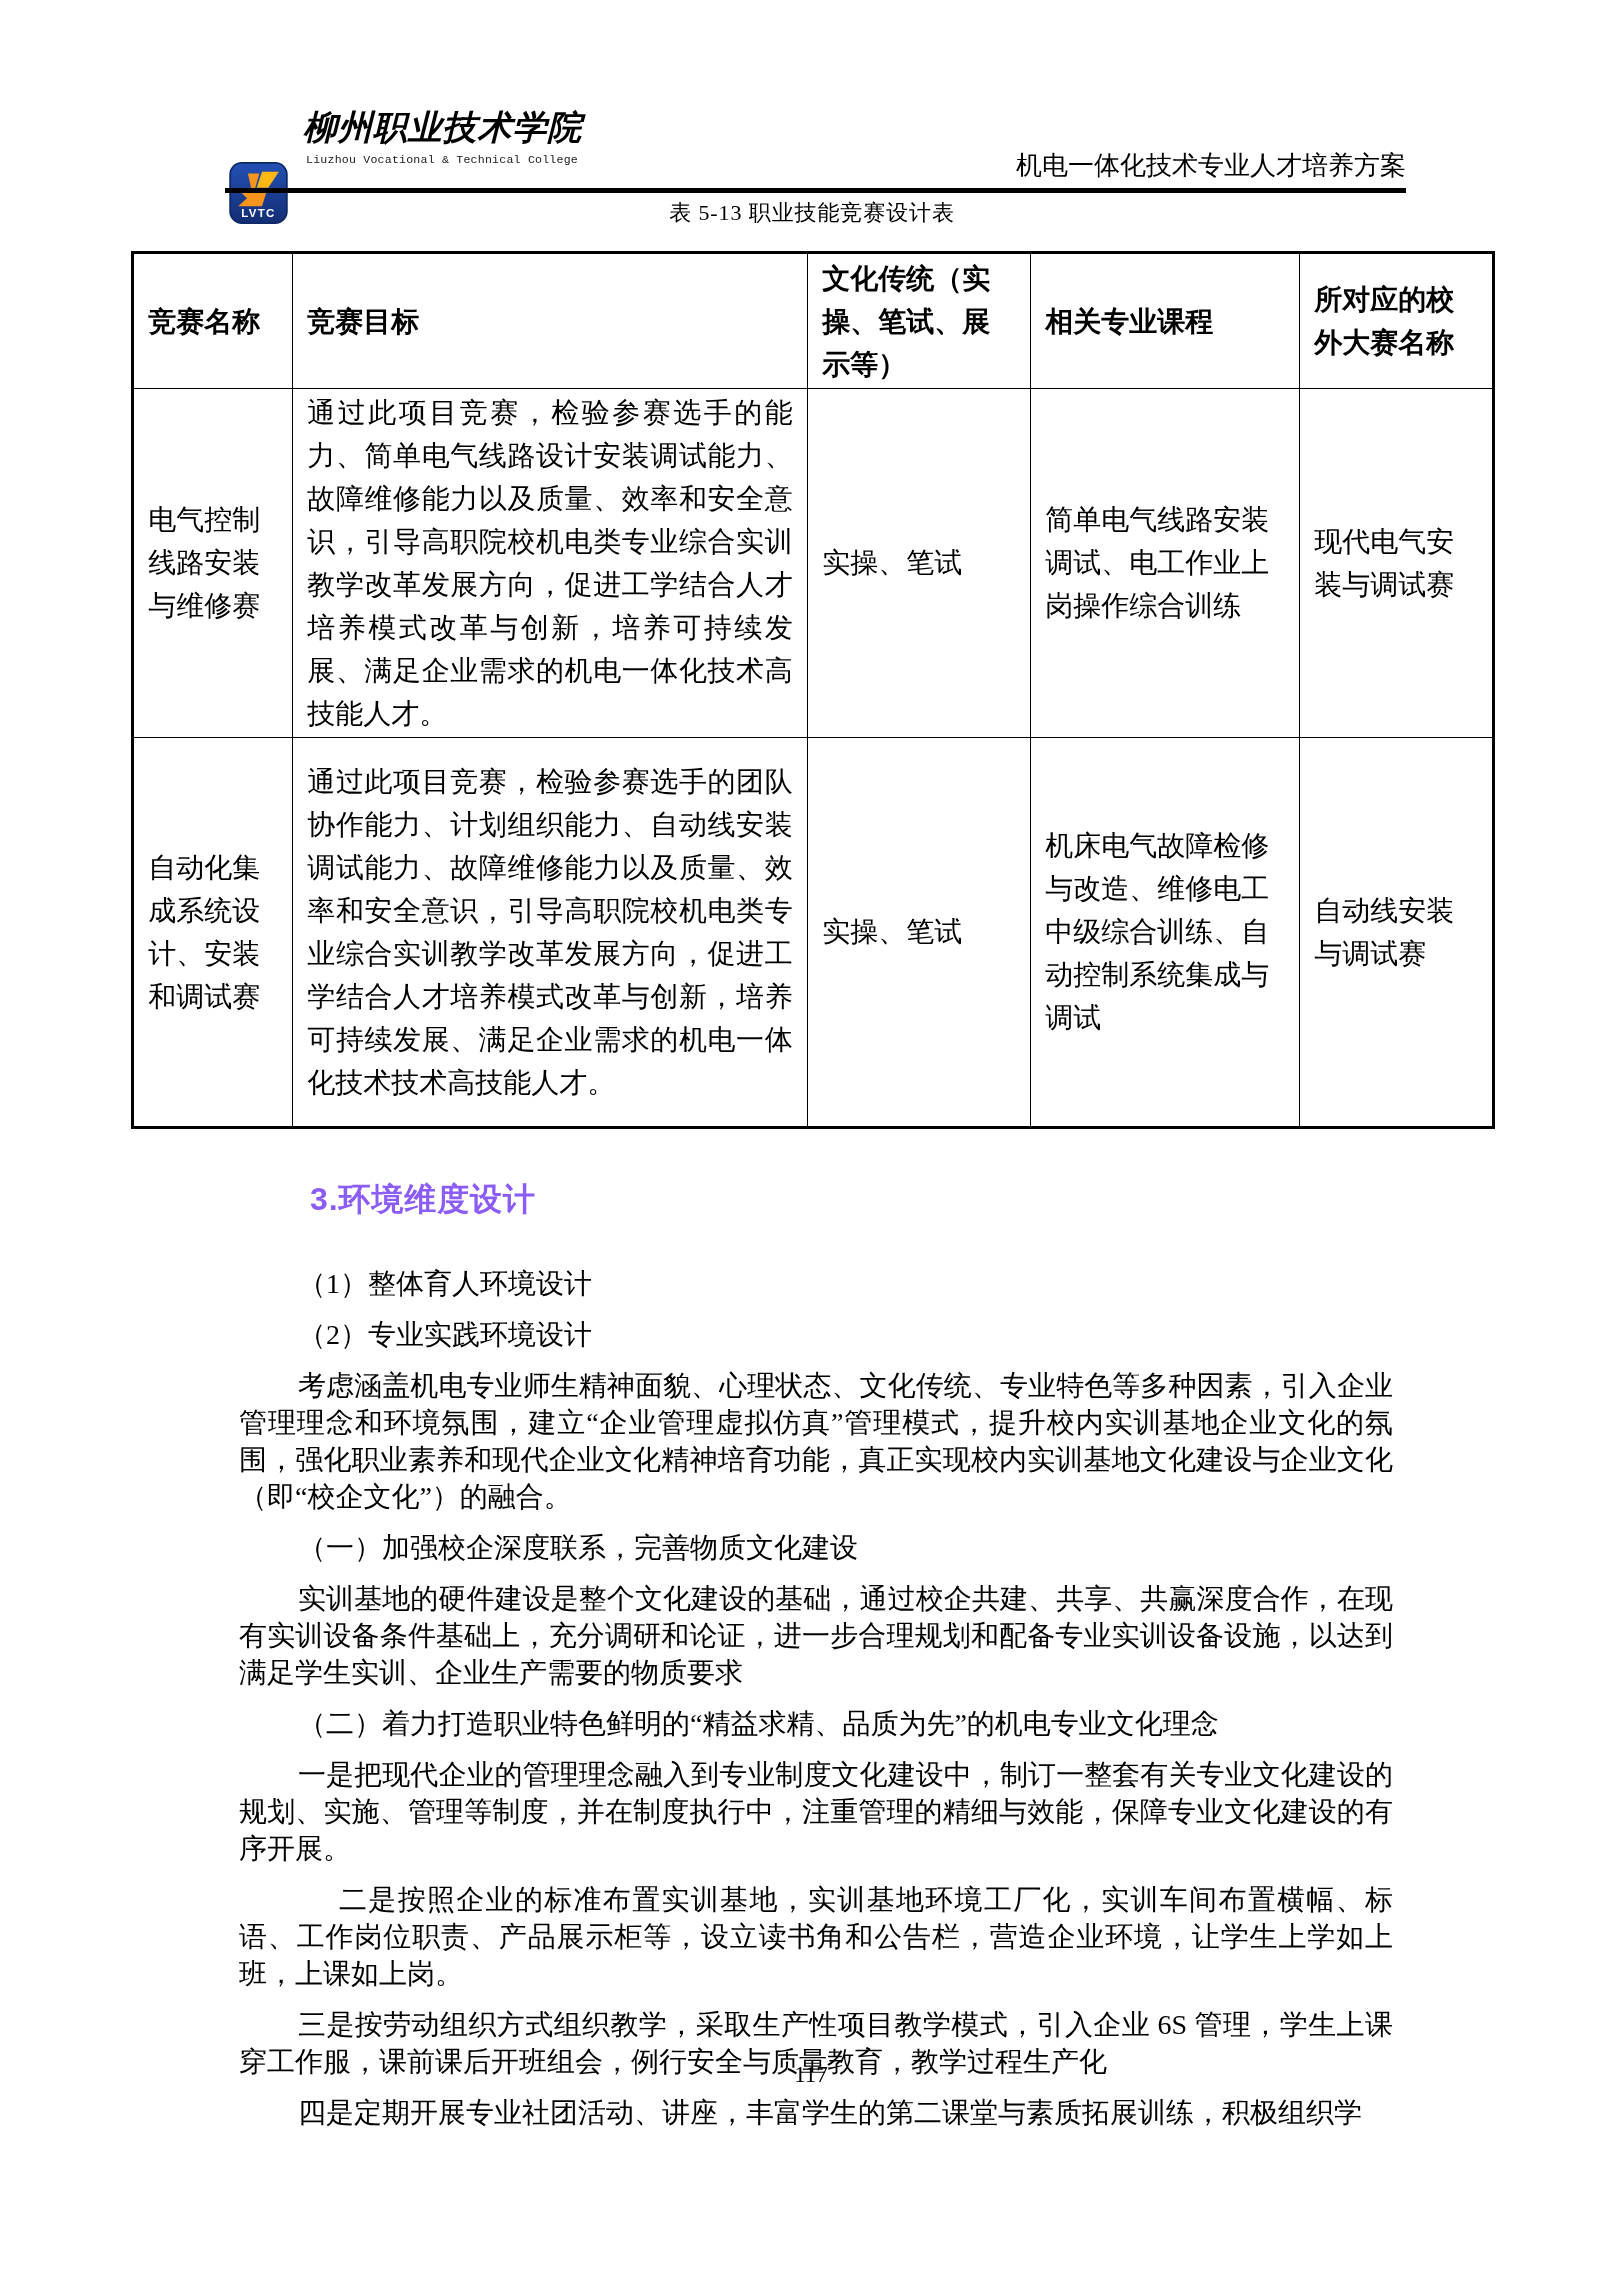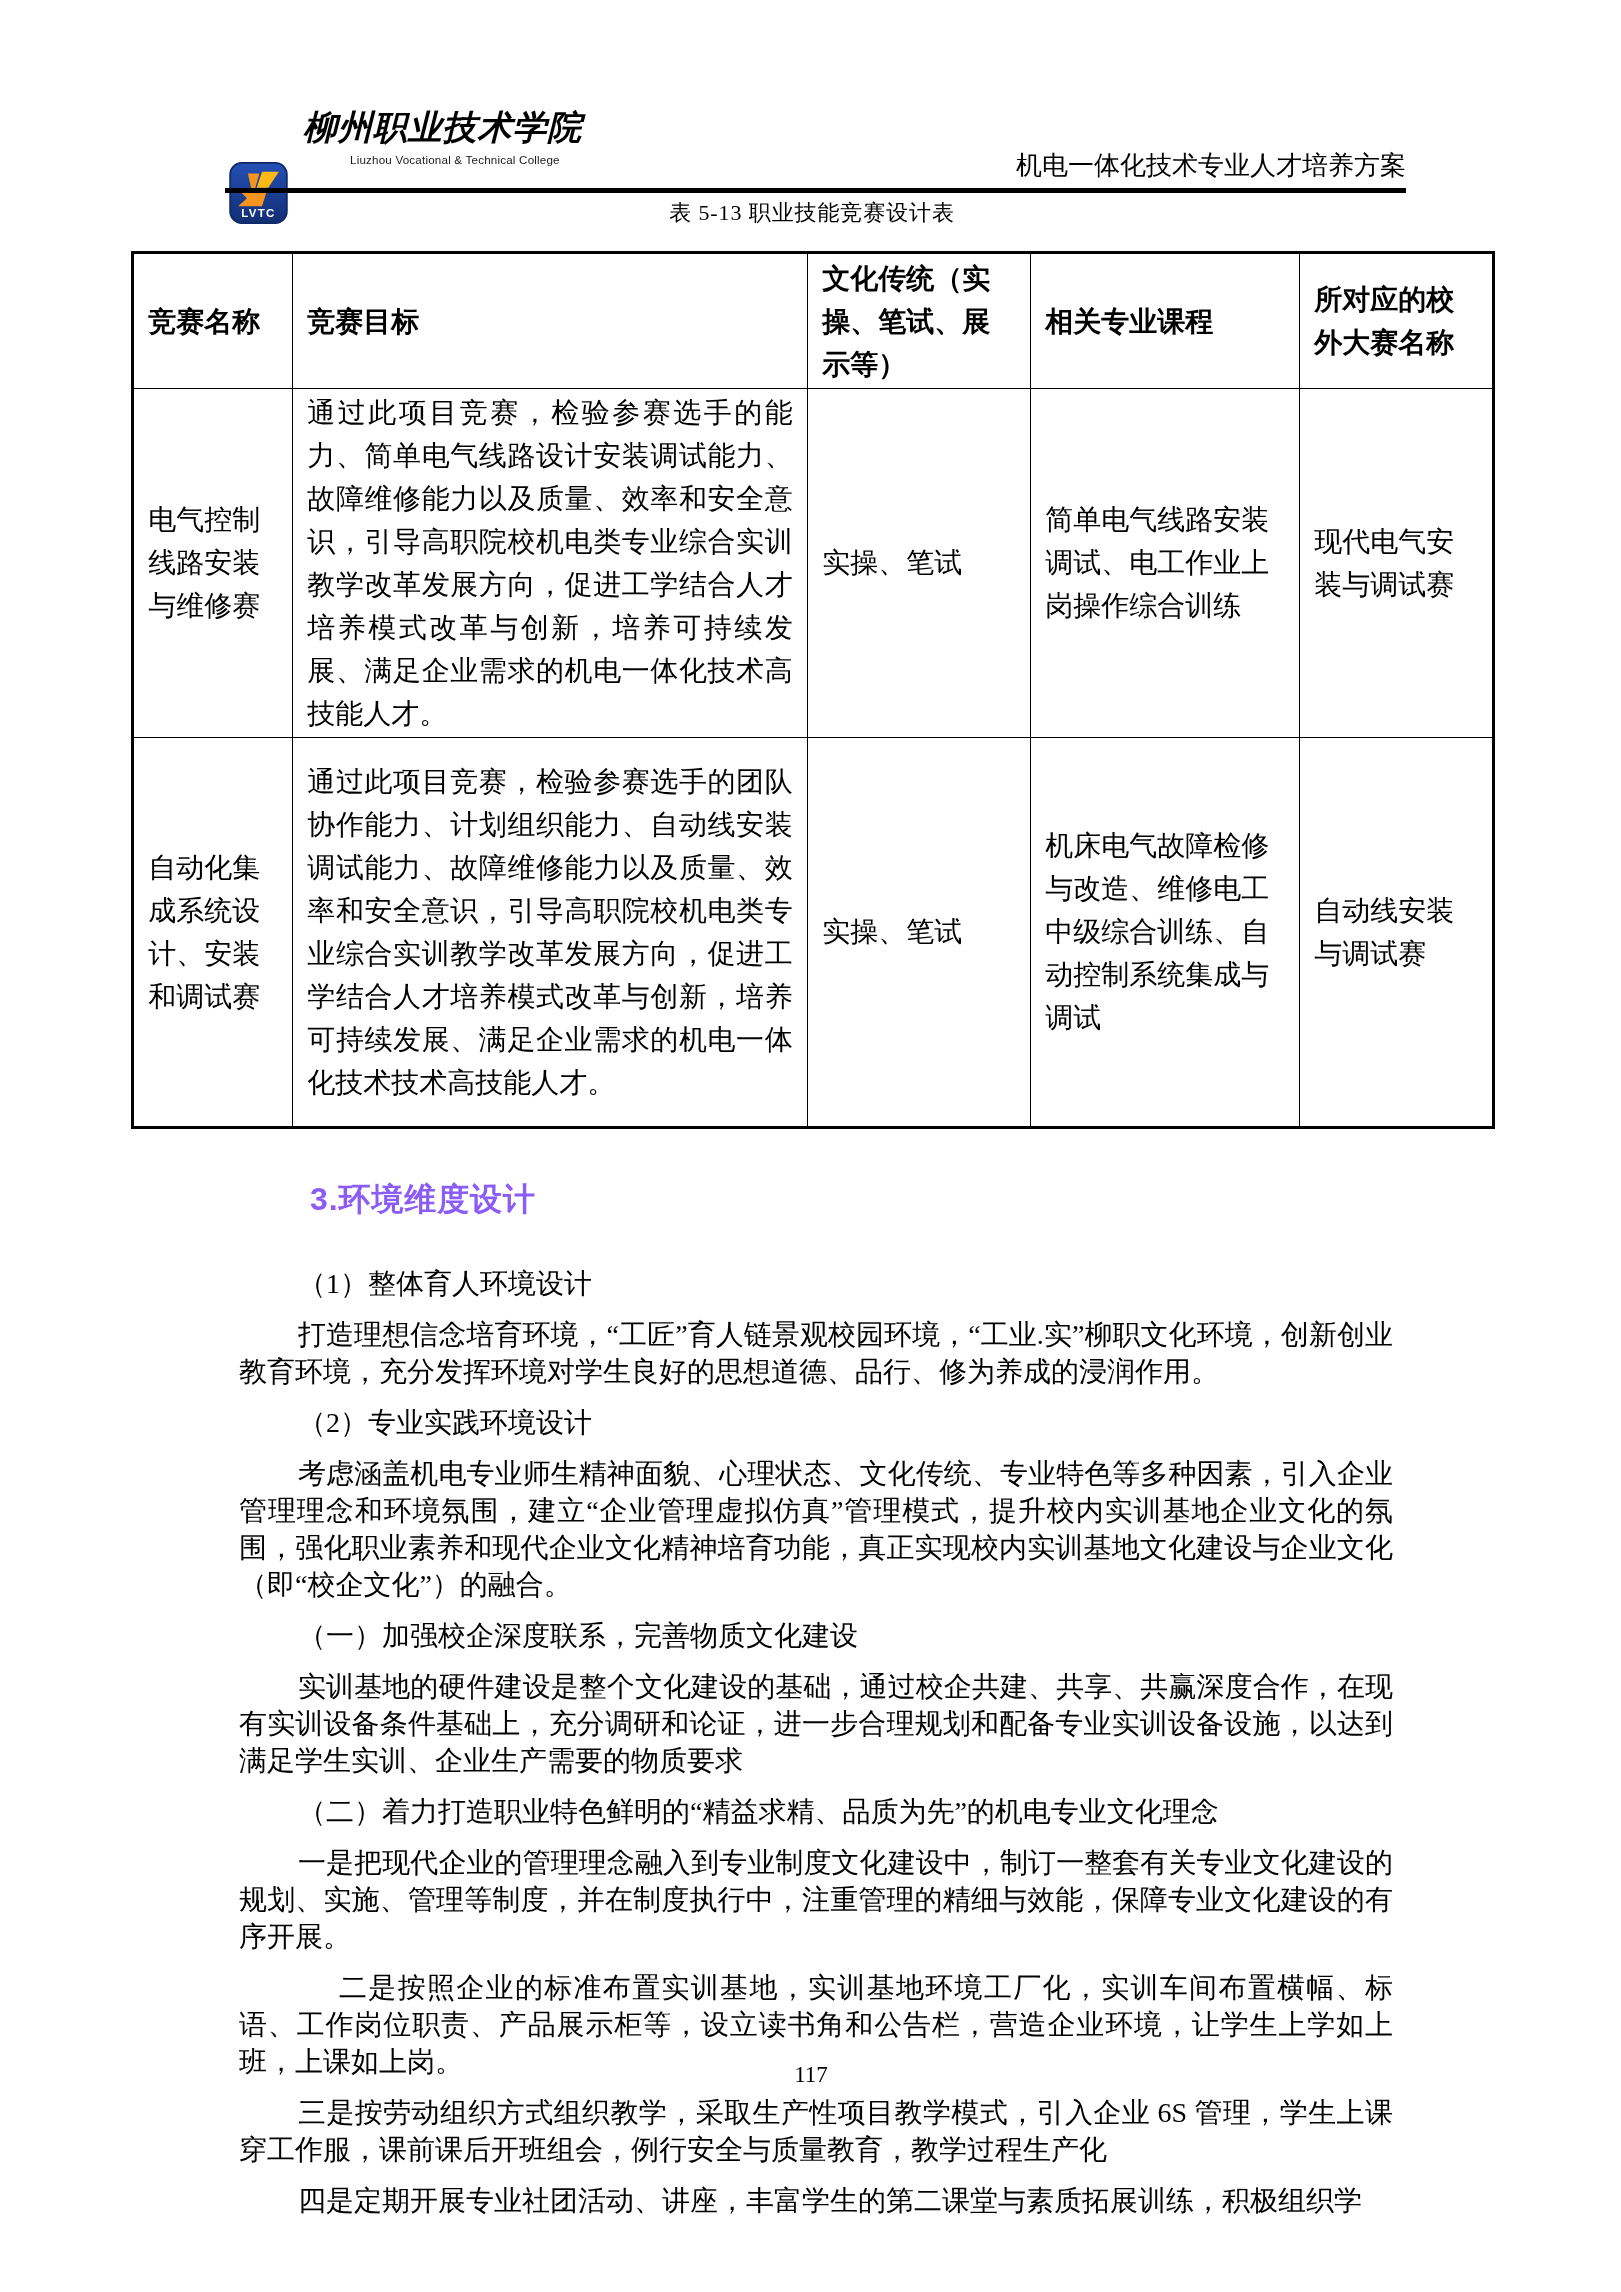--- a/index.html
+++ b/index.html
@@ -10,22 +10,22 @@
   }
   
   .logo-wrap { position:absolute; left:229px; top:114px; width:59px; height:62px;margin-top:48px; }
   .brand-cn {
     position:absolute; left:303px; top:105px; width:535px;
     font-family:"DejaVu Serif", serif; font-weight:bold; font-style:italic;
     font-size:34px; letter-spacing:0.9px; white-space:nowrap;
   }
   .brand-en {
     position:absolute; left:306px; top:153px; width:535px;
-    font-family:Liberation Sans, sans-serif; font-size:11.6px; letter-spacing:0.2px;
-    color:#1a1a1a; white-space:nowrap;margin-left:44px;
+    font-family:Liberation Mono, monospace; font-size:11.6px; letter-spacing:0.2px;
+    color:#1a1a1a; white-space:nowrap;
   }
   .doc-title {
     position:absolute; right:216px; top:148px;
     font-size:26px; white-space:nowrap;
   }
   .header-rule { position:absolute; left:225px; top:188px; width:1181px; height:4.5px; background:#000; }
   
   .caption-band { position:absolute; left:131px; top:198px; width:1362px; text-align:center; }
   .caption { font-size:22px; letter-spacing:0.9px; }
   
@@ -114,21 +114,20 @@
         <td>自动线安装与调试赛</td>
       </tr>
     </tbody>
       </table>
   </div>
 
   <div class="sec-heading">3.环境维度设计</div>
 
   <div class="content">
     <p>（1）整体育人环境设计</p>
-    <p>打造理想信念培育环境，“工匠”育人链景观校园环境，“工业.实”柳职文化环境，创新创业教育环境，充分发挥环境对学生良好的思想道德、品行、修为养成的浸润作用。</p>
     <p>（2）专业实践环境设计</p>
     <p>考虑涵盖机电专业师生精神面貌、心理状态、文化传统、专业特色等多种因素，引入企业管理理念和环境氛围，建立“企业管理虚拟仿真”管理模式，提升校内实训基地企业文化的氛围，强化职业素养和现代企业文化精神培育功能，真正实现校内实训基地文化建设与企业文化（即“校企文化”）的融合。</p>
     <p>（一）加强校企深度联系，完善物质文化建设</p>
     <p>实训基地的硬件建设是整个文化建设的基础，通过校企共建、共享、共赢深度合作，在现有实训设备条件基础上，充分调研和论证，进一步合理规划和配备专业实训设备设施，以达到满足学生实训、企业生产需要的物质要求</p>
     <p>（二）着力打造职业特色鲜明的“精益求精、品质为先”的机电专业文化理念</p>
     <p>一是把现代企业的管理理念融入到专业制度文化建设中，制订一整套有关专业文化建设的规划、实施、管理等制度，并在制度执行中，注重管理的精细与效能，保障专业文化建设的有序开展。</p>
     <p class="indent-big">二是按照企业的标准布置实训基地，实训基地环境工厂化，实训车间布置横幅、标语、工作岗位职责、产品展示柜等，设立读书角和公告栏，营造企业环境，让学生上学如上班，上课如上岗。</p>
     <p>三是按劳动组织方式组织教学，采取生产性项目教学模式，引入企业 6S 管理，学生上课穿工作服，课前课后开班组会，例行安全与质量教育，教学过程生产化</p>
     <p>四是定期开展专业社团活动、讲座，丰富学生的第二课堂与素质拓展训练，积极组织学</p>
   </div>

